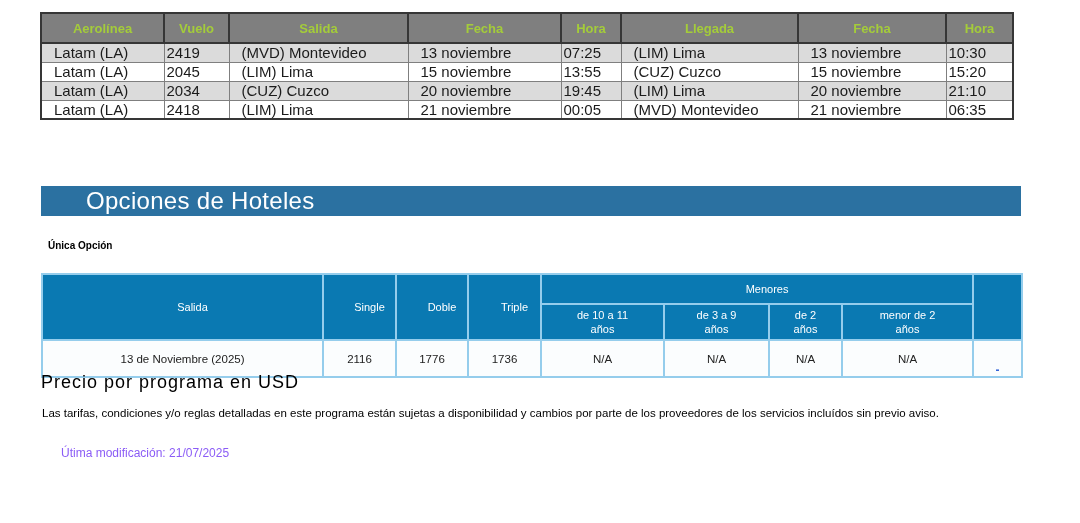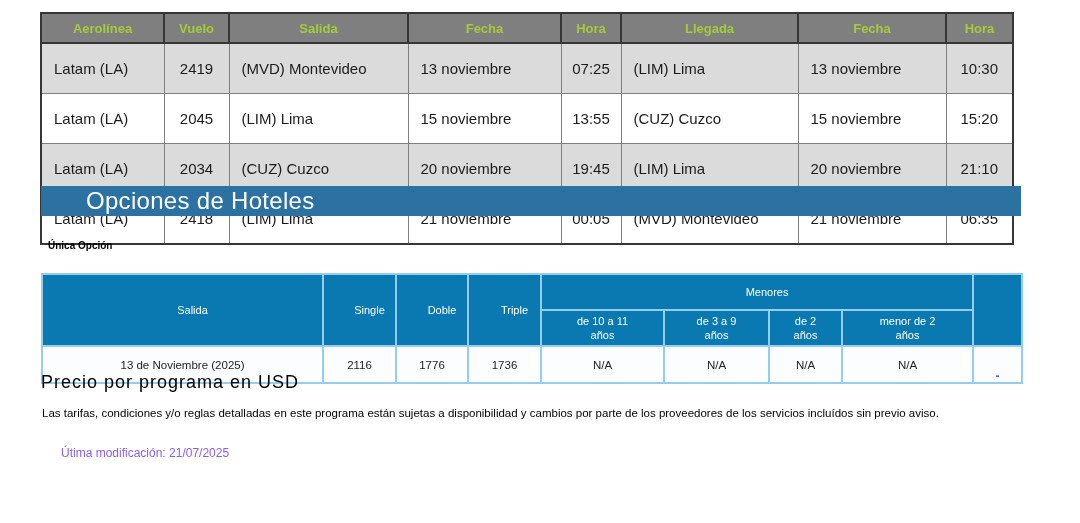--- a/index.html
+++ b/index.html
@@ -37,21 +37,21 @@
   }
   table.flights td {
     border: 1px solid #7f7f7f;
     height: 19px;
     padding: 0 2px 0 12px;
     background: #ffffff;
     white-space: nowrap;
     overflow: hidden;
   }
   table.flights tr.alt td { background: #dbdbdb; }
-  table.flights td.c { text-align: center; padding: 16px 2px; }
+  table.flights td.c { text-align: left; padding: 0 2px; }
 
   
   .hotel-banner {
     position: absolute;
     left: 41px;
     top: 186px;
     width: 980px;
     height: 30px;
     background: #2b71a1;
     color: #ffffff;
@@ -82,21 +82,21 @@
   }
   table.hotel th {
     background: #0a79b2;
     color: #ffffff;
     font-weight: normal;
     text-align: center;
     border: 2px solid #95cdec;
     padding: 0;
     line-height: 1.3;
   }
-  table.hotel tr.menores-row th { height: 36px; padding-left: 20px; }
+  table.hotel tr.menores-row th { height: 30px; padding-left: 20px; }
   table.hotel tr.sub-row th { height: 36px; }
   table.hotel td {
     background: #fbfdfe;
     color: #222222;
     text-align: center;
     border: 2px solid #95cdec;
     height: 37px;
     font-size: 11.5px;
     position: relative;
   }

